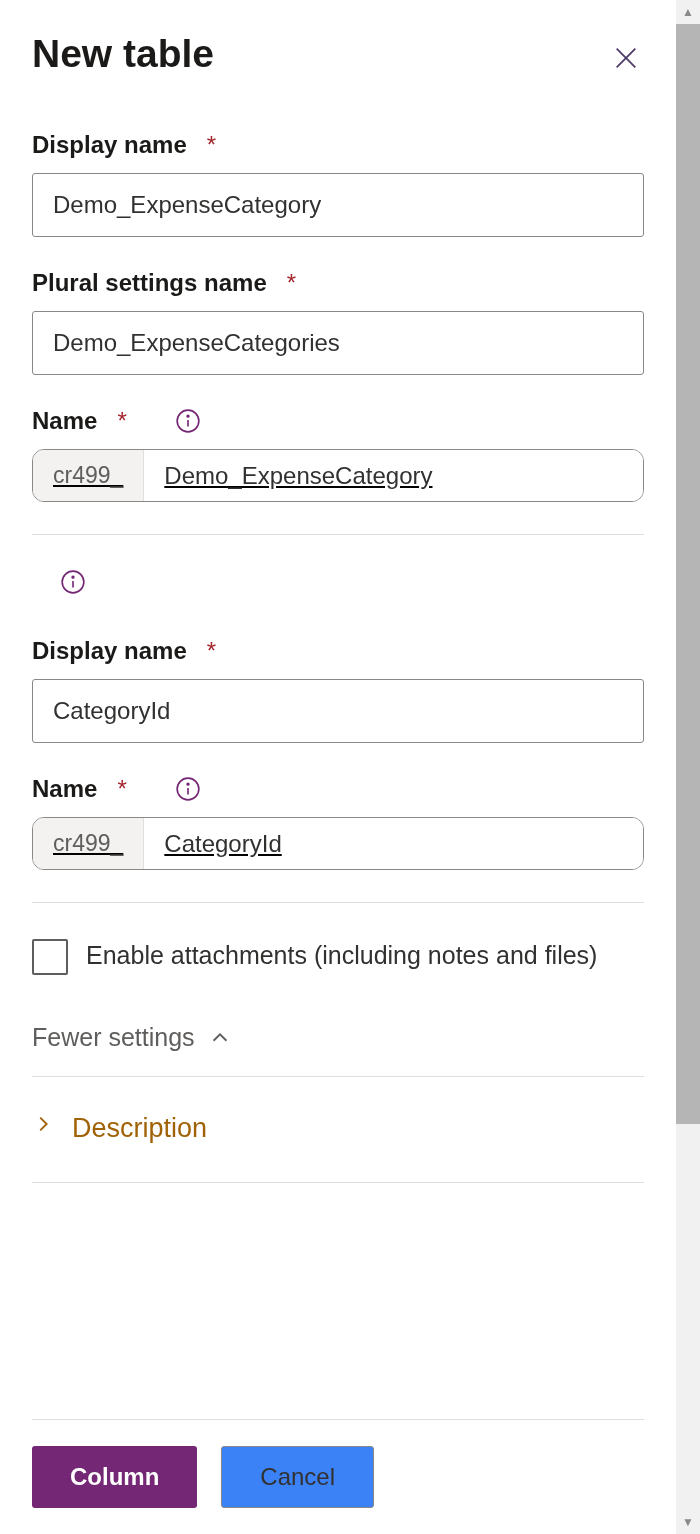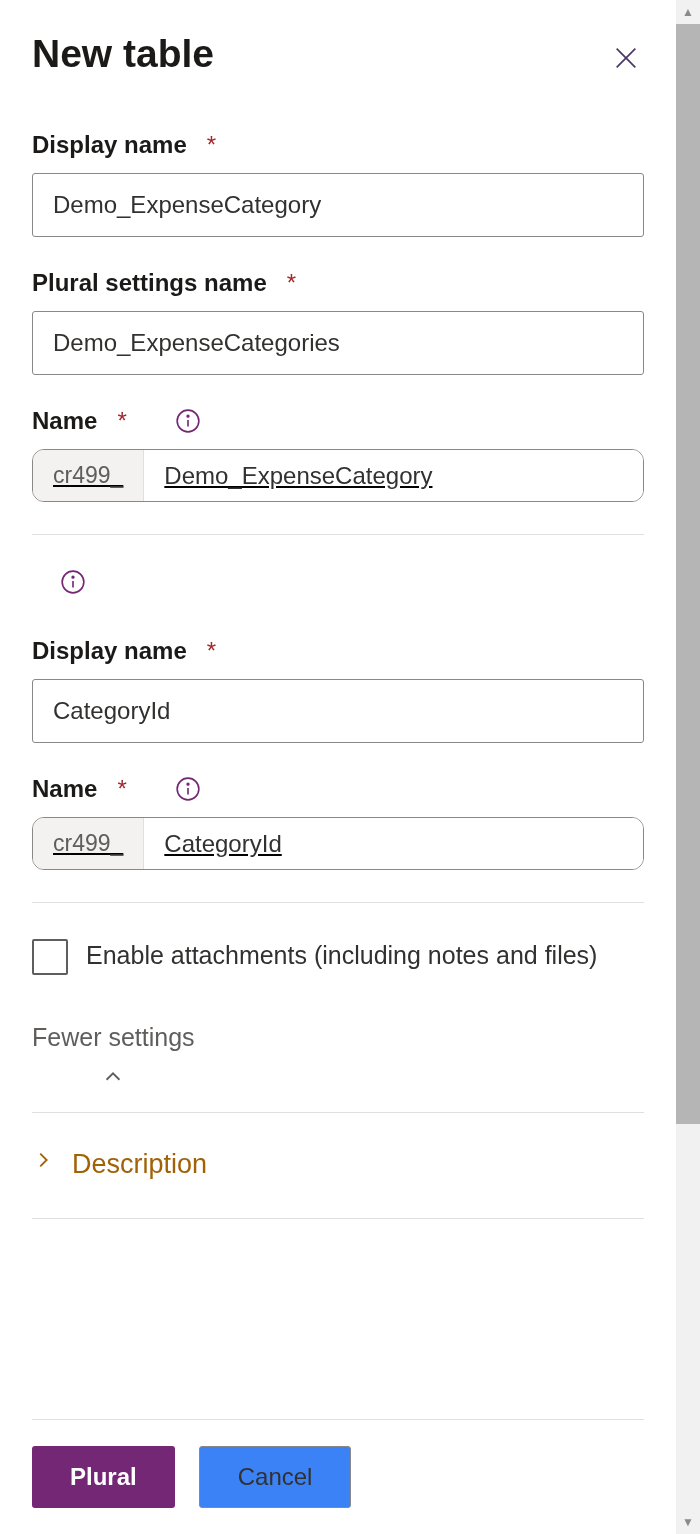--- a/index.html
+++ b/index.html
@@ -164,21 +164,20 @@
       display: flex;
       align-items: center;
       gap: 14px;
       font-size: 25px;
       color: #605e5c;
       cursor: pointer;
       background: none;
       border: none;
       padding: 0;
       margin-bottom: 24px;
-      flex-direction: column;
     }
     .chevron { display: inline-flex; }
     .chevron svg { width: 22px; height: 22px; }
     .section-divider {
       border: none;
       border-top: 1px solid #e1dfdd;
       margin-bottom: 28px;
     }
     .expand-row {
       display: flex;
@@ -331,21 +330,21 @@
           <polyline points="9 5 16 12 9 19"></polyline>
         </svg>
       </span>
       <span>Description</span>
     </button>
 
     <hr class="section-divider">
   </div>
 
   <div class="footer">
-    <button class="btn btn-primary">Plural</button>
+    <button class="btn btn-primary">Column</button>
     <button class="btn btn-secondary">Cancel</button>
   </div>
 </div>
 
 <div class="scrollbar-track">
   <div class="scrollbar-arrow">▲</div>
   <div class="scrollbar-thumb" style="height:1100px"></div>
   <div class="scrollbar-track-space"></div>
   <div class="scrollbar-arrow">▼</div>
 </div>

